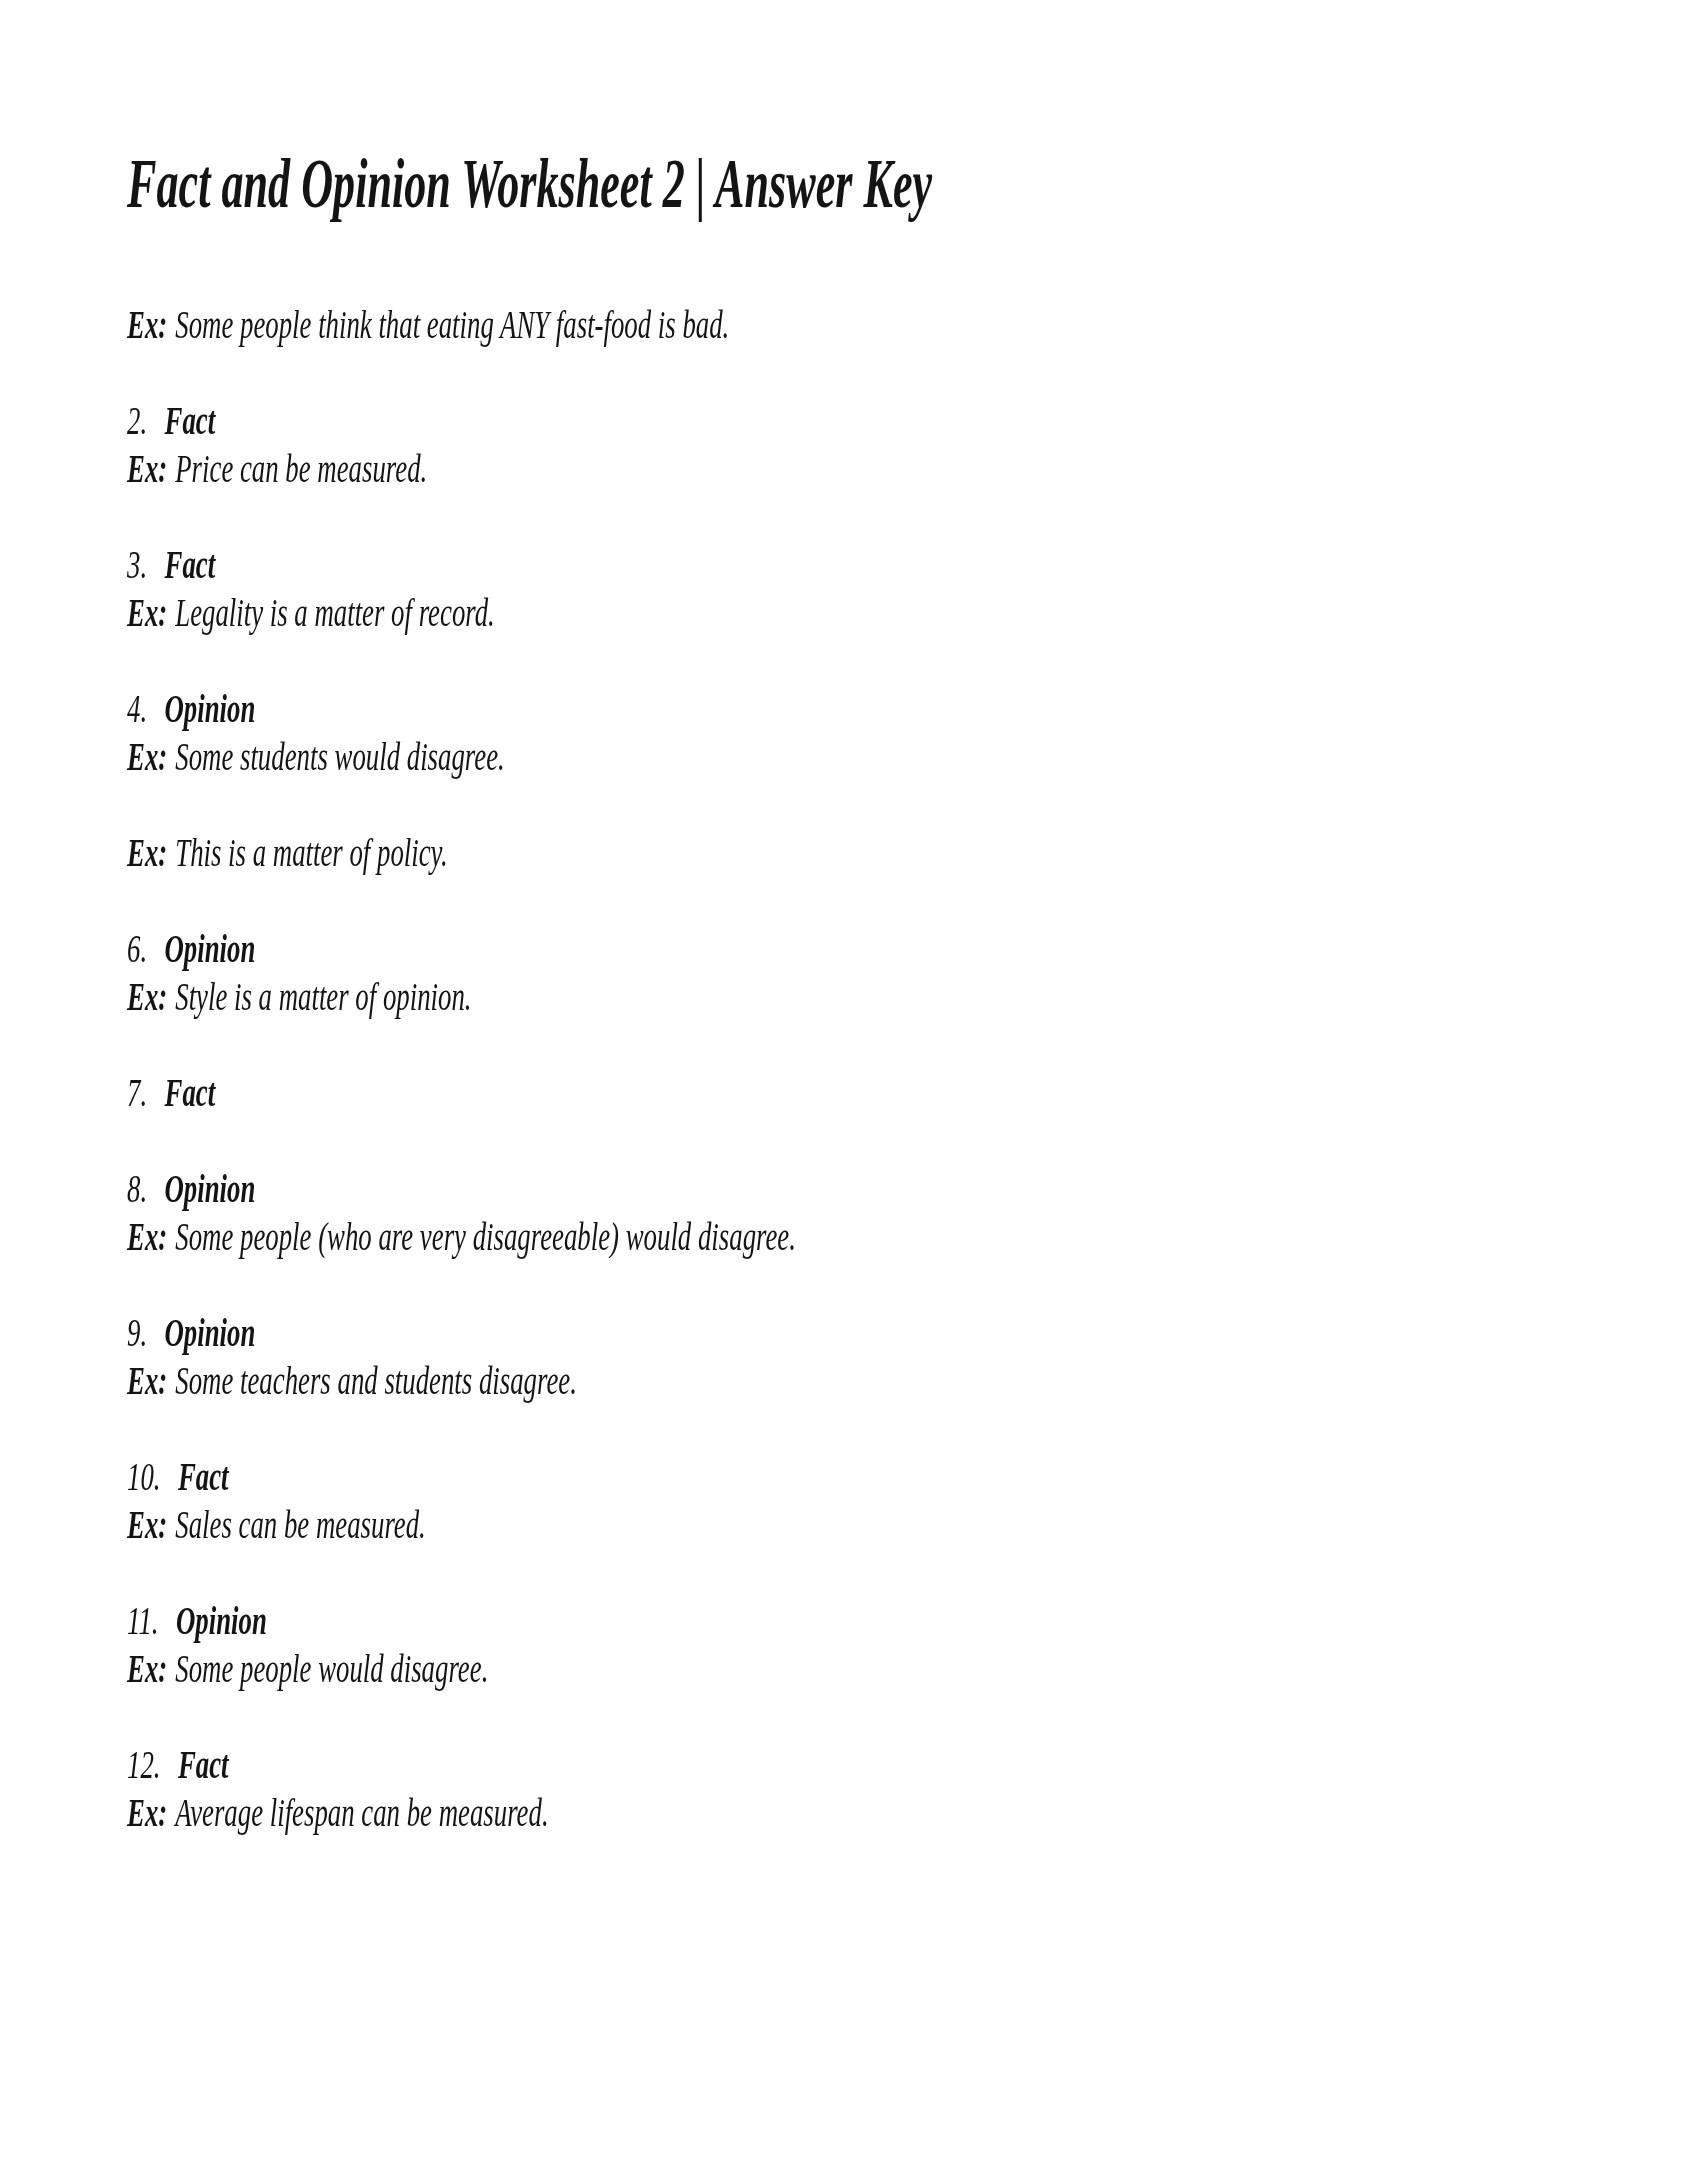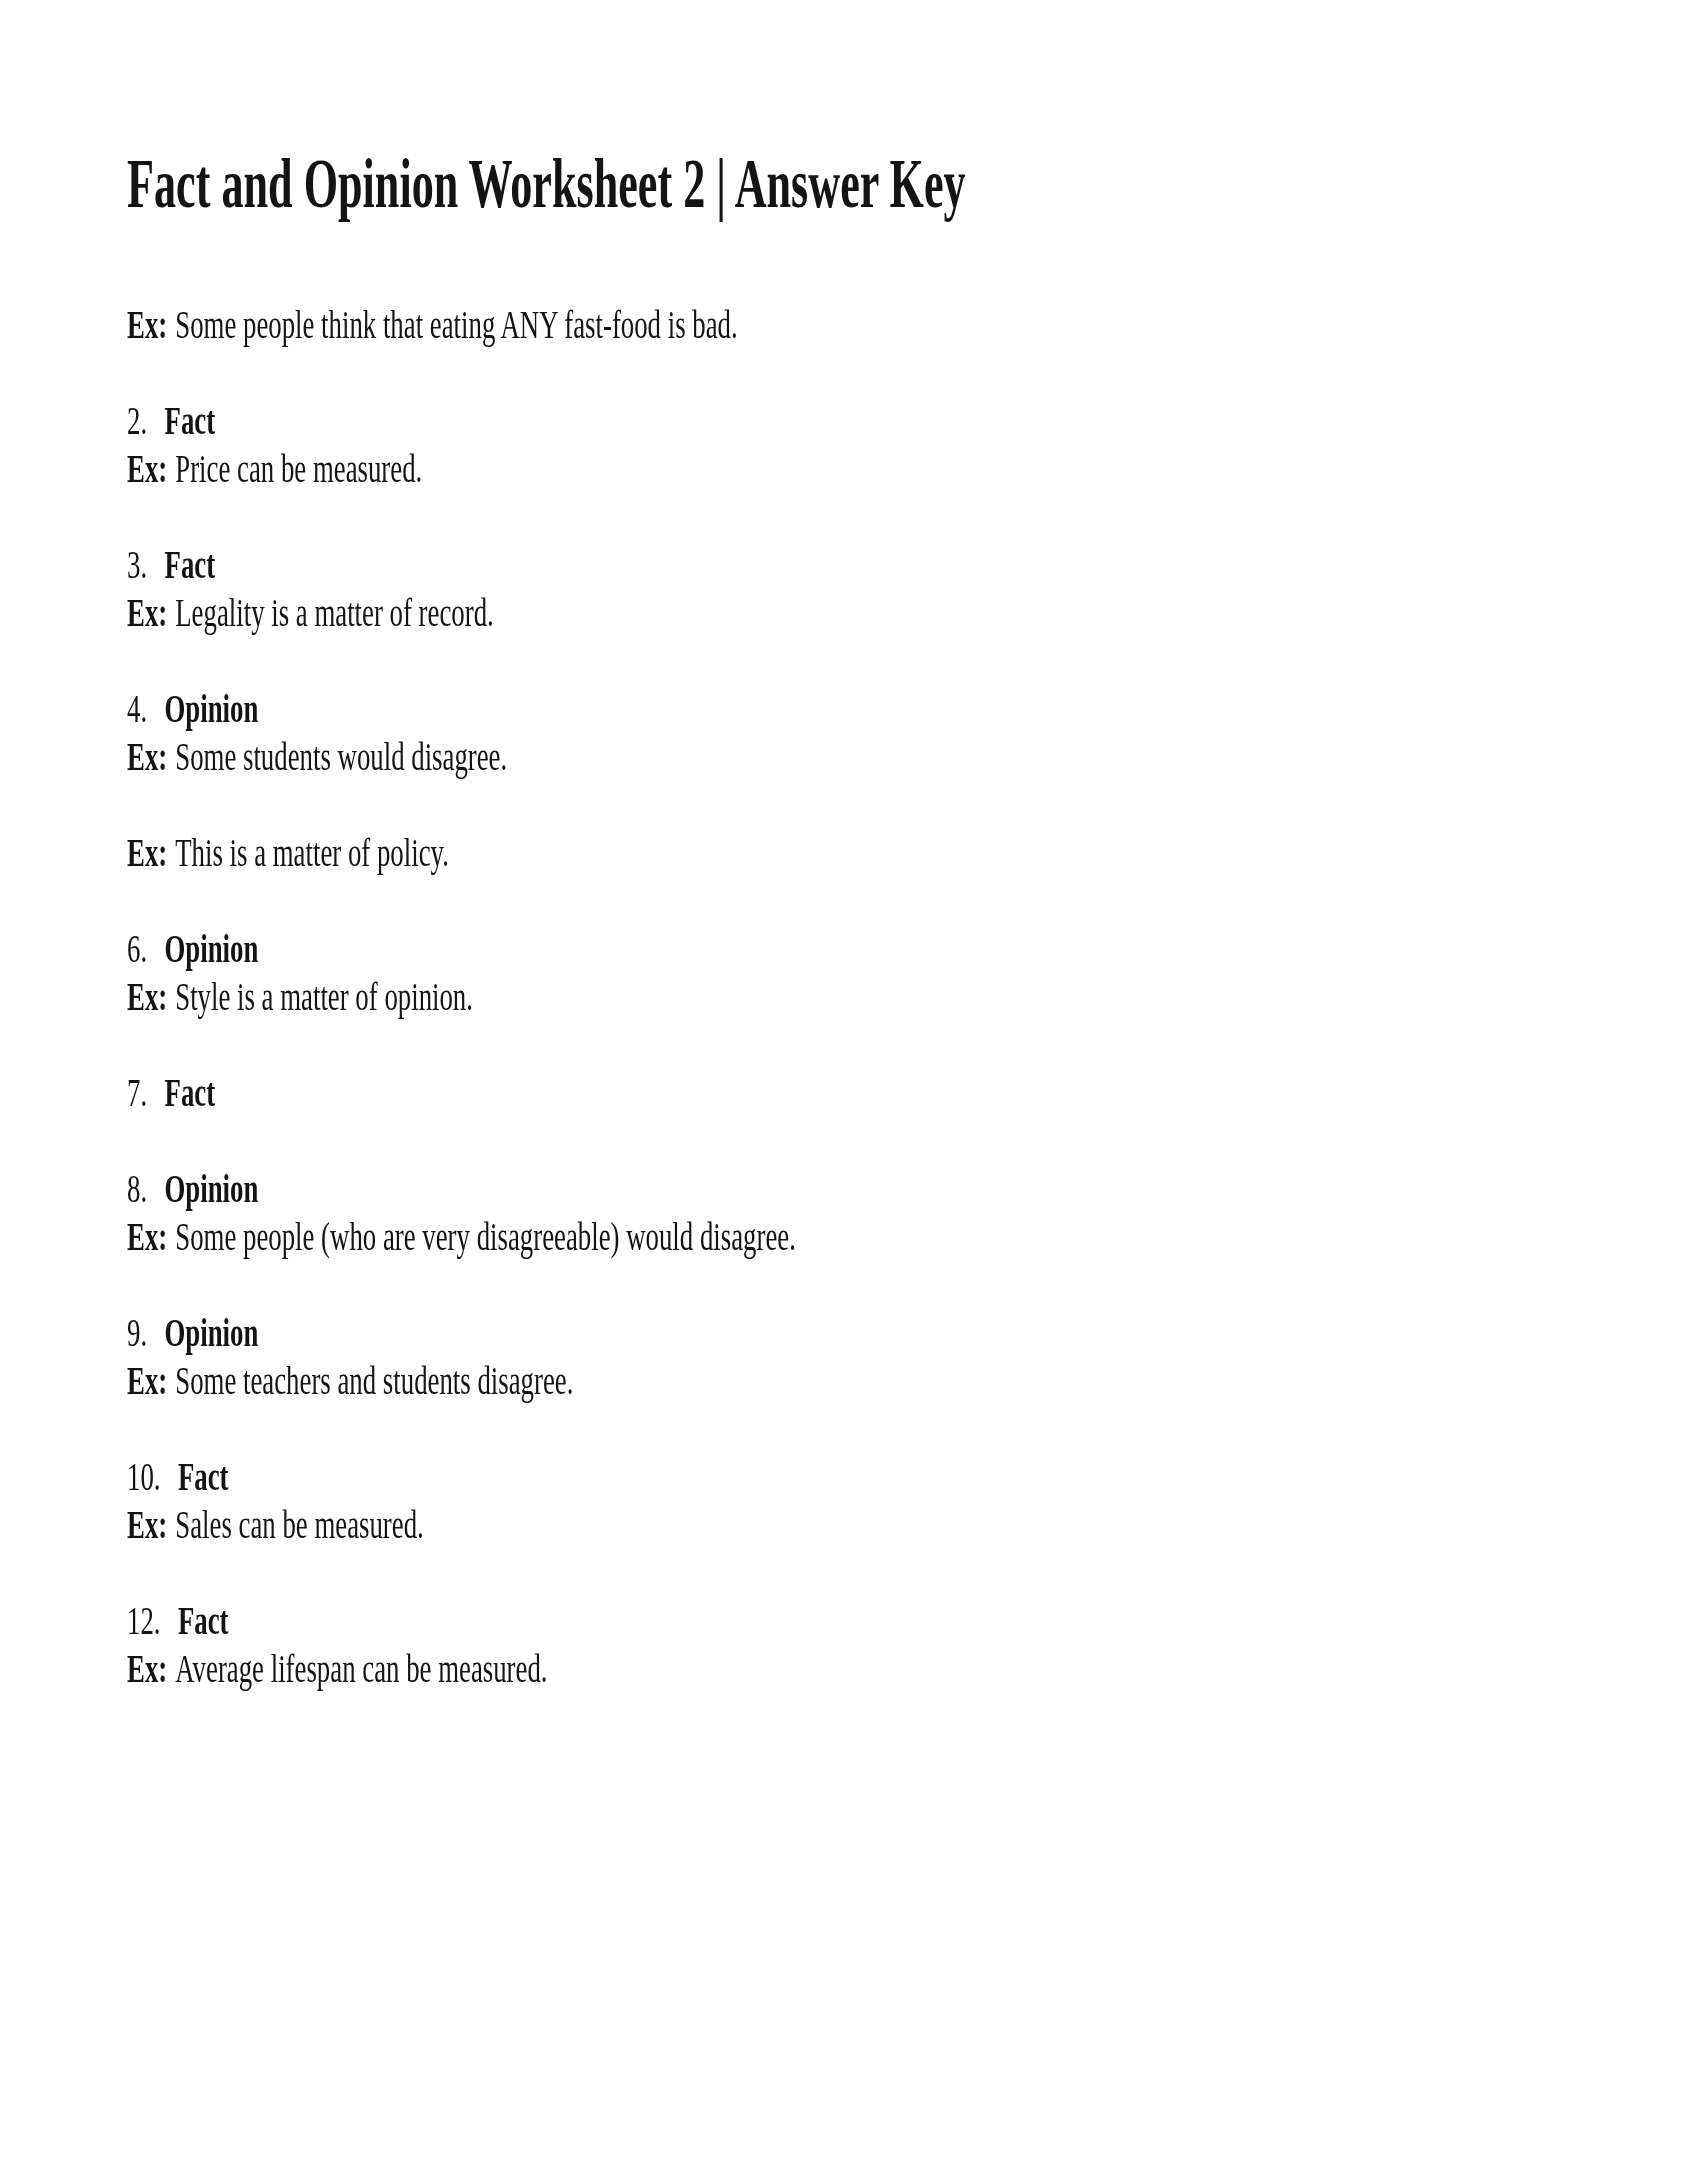--- a/index.html
+++ b/index.html
@@ -6,20 +6,21 @@
   html, body { background: #ffffff; }
   .page {
     position: relative;
     width: 1683px;
     height: 2178px;
     background: #ffffff;
     font-family: "Liberation Serif", "DejaVu Serif", serif;
     color: #141414;
     padding: 149px 99px 0 127px;
     overflow: hidden;
+    font-style: italic;
   }
   
   .tx {
     display: inline-block;
     transform-origin: 0 50%;
     white-space: nowrap;
   }
   .doc-title {
     font-size: 69px;
     font-weight: bold;
@@ -86,20 +87,24 @@
   <div class="answer-item">
     <div class="line"><span class="tx"><span class="item-number">9.</span><span class="item-answer">Opinion</span></span></div>
     <div class="line"><span class="tx"><span class="ex-label">Ex:</span><span class="item-example">Some teachers and students disagree.</span></span></div>
   </div>
 
   <div class="answer-item">
     <div class="line"><span class="tx"><span class="item-number">10.</span><span class="item-answer">Fact</span></span></div>
     <div class="line"><span class="tx"><span class="ex-label">Ex:</span><span class="item-example">Sales can be measured.</span></span></div>
   </div>
 
+  <div class="answer-item">
+    <div class="line"><span class="tx"><span class="item-number">11.</span><span class="item-answer">Opinion</span></span></div>
+    <div class="line"><span class="tx"><span class="ex-label">Ex:</span><span class="item-example">Some people would disagree.</span></span></div>
+  </div>
 
   <div class="answer-item">
     <div class="line"><span class="tx"><span class="item-number">12.</span><span class="item-answer">Fact</span></span></div>
     <div class="line"><span class="tx"><span class="ex-label">Ex:</span><span class="item-example">Average lifespan can be measured.</span></span></div>
   </div>
 
 </div>
 
 
 </body></html>

